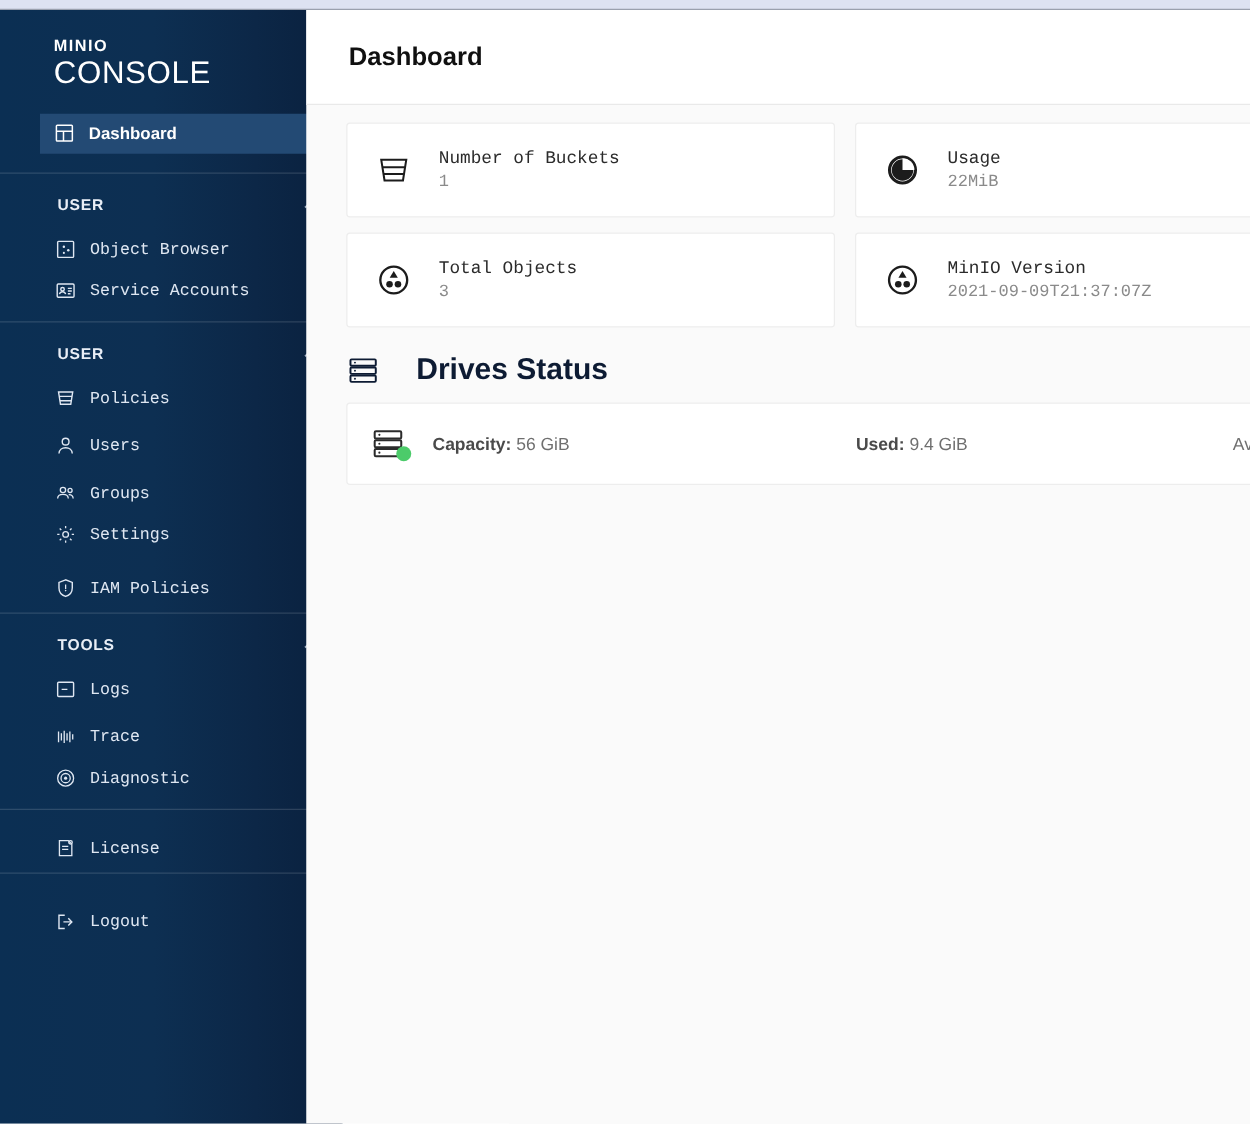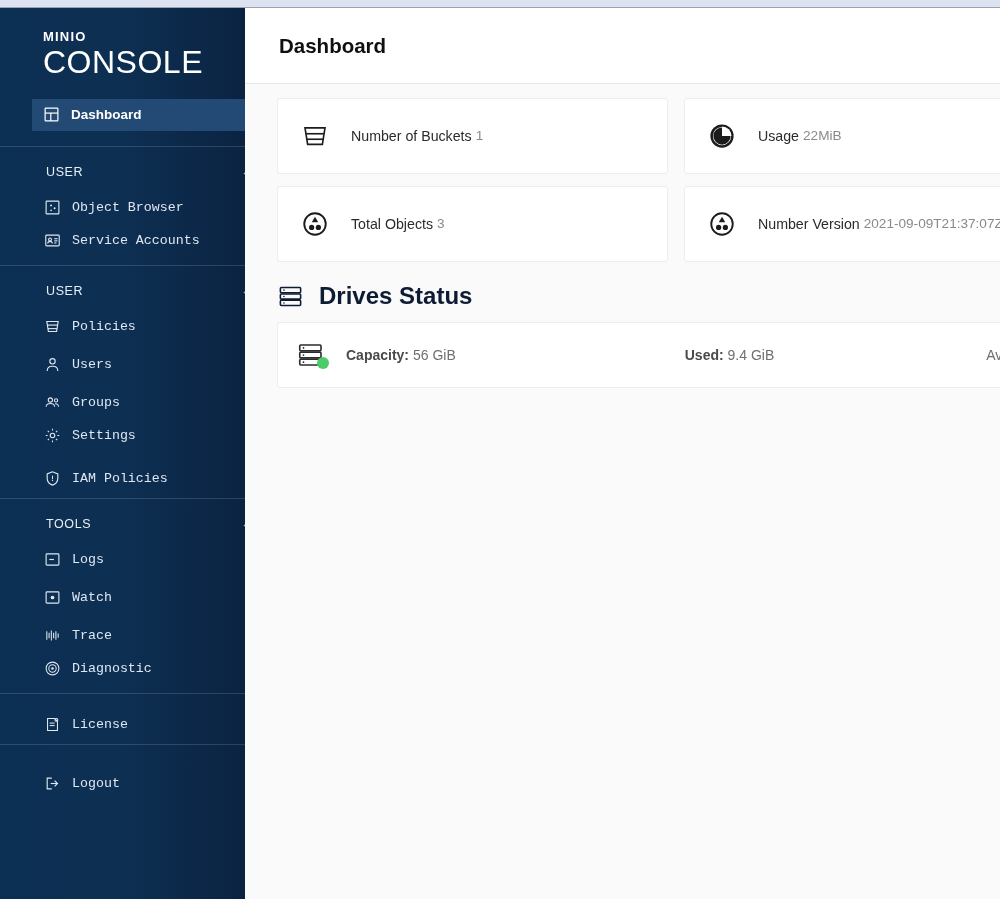--- a/index.html
+++ b/index.html
@@ -31,21 +31,21 @@
   }
 
   .logo-block {
     padding: 22px 0 18px 43px;
   }
   .logo-mini {
     font-size: 13px; font-weight: bold; letter-spacing: 1.2px;
     color: #ffffff; line-height: 1;
   }
   .logo-console {
-    font-size: 32px; font-weight: 400; letter-spacing: 0.5px;
+    font-size: 25px; font-weight: 400; letter-spacing: 0.5px;
     color: #ffffff; line-height: 1.15; margin-top: 1px;
   }
 
   .nav-sep {
     height: 1px; background: rgba(255,255,255,0.14);
     margin: 0;
   }
 
   .nav-active {
     display: flex; align-items: center; gap: 11px;
@@ -54,21 +54,21 @@
     background: #234a74;
     padding-left: 11px;
     color: #ffffff;
     font-size: 13.5px; font-weight: bold;
   }
 
   .group-header {
     display: flex; align-items: center;
     height: 34px;
     padding: 0 18px 0 46px;
-    font-size: 12.5px; font-weight: normal;
+    font-size: 12.5px; font-weight: bold;
     letter-spacing: 0.6px;
     color: #e9eef6;
   }
   .group-header .caret { margin-left: auto; opacity: .75; }
 
   .nav-item {
     display: flex; align-items: center; gap: 11px;
     height: 38px;
     padding-left: 44px;
     font-size: 13.3px;
@@ -111,27 +111,27 @@
     border-radius: 3px;
     height: 76px;
     width: 391px;
     flex: 0 0 391px;
     display: flex; align-items: center;
     padding-left: 22px;
     gap: 21px;
   }
   .card-ico { width: 30px; height: 30px; flex: 0 0 30px; }
   .card-ico svg { display: block; width: 30px; height: 30px; }
-  .card-text { display: flex; flex-direction: row; gap: 4px; }
+  .card-text { display: flex; flex-direction: column; gap: 4px; font-family: Liberation Mono, monospace; }
   .card-label { font-size: 14.2px; color: #2b2b2b; }
   .card-value { font-size: 13.6px; color: #8a8a8a; }
 
   
   .section-head {
-    display: flex; align-items: center; gap: 15px;
+    display: flex; align-items: center; gap: 29px;
     margin: 20px 0 12px 32px;
   }
   .section-ico { width: 27px; height: 27px; flex: 0 0 27px; }
   .section-ico svg { display:block; width: 27px; height: 27px; }
   .section-title { font-size: 24px; font-weight: bold; color: #0d1b33; }
 
   .drive-card {
     background: #ffffff;
     border: 1px solid #ededed;
     border-radius: 3px;
@@ -295,29 +295,20 @@
         <span class="ico">
           <svg viewBox="0 0 24 24" fill="none" stroke="#dfe7f2" stroke-width="1.6">
             <rect x="3" y="4" width="18" height="16" rx="1.2"></rect>
               <line x1="7.5" y1="12" x2="14" y2="12"></line>
           </svg>
         </span>
         <span>Logs</span>
       </div>
       <div class="nav-item">
         <span class="ico">
-          <svg viewBox="0 0 24 24" fill="none" stroke="#dfe7f2" stroke-width="1.6">
-            <rect x="3" y="4" width="18" height="16" rx="1.2"></rect>
-            <circle cx="12" cy="12" r="2.6" fill="#dfe7f2" stroke="none"></circle>
-          </svg>
-        </span>
-        <span>Watch</span>
-      </div>
-      <div class="nav-item">
-        <span class="ico">
           <svg viewBox="0 0 24 24" fill="none" stroke="#dfe7f2" stroke-width="1.5">
             <path d="M4 6v12M7.2 8v8M10.4 5v14M13.6 8v8M16.8 6v12M20 9v6"></path>
           </svg>
         </span>
         <span>Trace</span>
       </div>
       <div class="nav-item sec-pad-bot">
         <span class="ico">
           <svg viewBox="0 0 24 24" fill="none" stroke="#dfe7f2" stroke-width="1.5">
             <circle cx="12" cy="12" r="9"></circle>
@@ -418,21 +409,21 @@
         <div class="card">
           <span class="card-ico">
             <svg viewBox="0 0 24 24" fill="none" stroke="#1c1c1c" stroke-width="1.5">
               <circle cx="12" cy="12" r="8.6"></circle>
               <path d="M12 6.2 14.6 10.6H9.4Z" fill="#1c1c1c" stroke="none"></path>
               <circle cx="9.3" cy="14.7" r="2.1" fill="#1c1c1c" stroke="none"></circle>
               <circle cx="14.7" cy="14.7" r="2.1" fill="#1c1c1c" stroke="none"></circle>
             </svg>
           </span>
           <span class="card-text">
-            <span class="card-label">Number Version</span>
+            <span class="card-label">MinIO Version</span>
             <span class="card-value">2021-09-09T21:37:07Z</span>
           </span>
         </div>
       </div>
 
     </div>
 
     <div class="section-head">
       <span class="section-ico">
         <svg viewBox="0 0 24 24" fill="none" stroke="#0d1b33" stroke-width="1.4">

